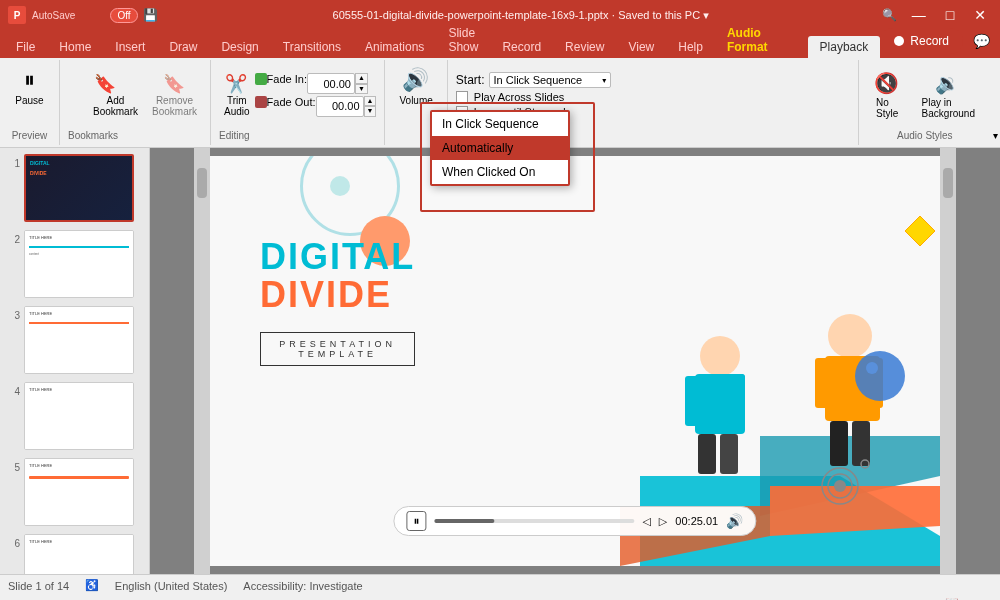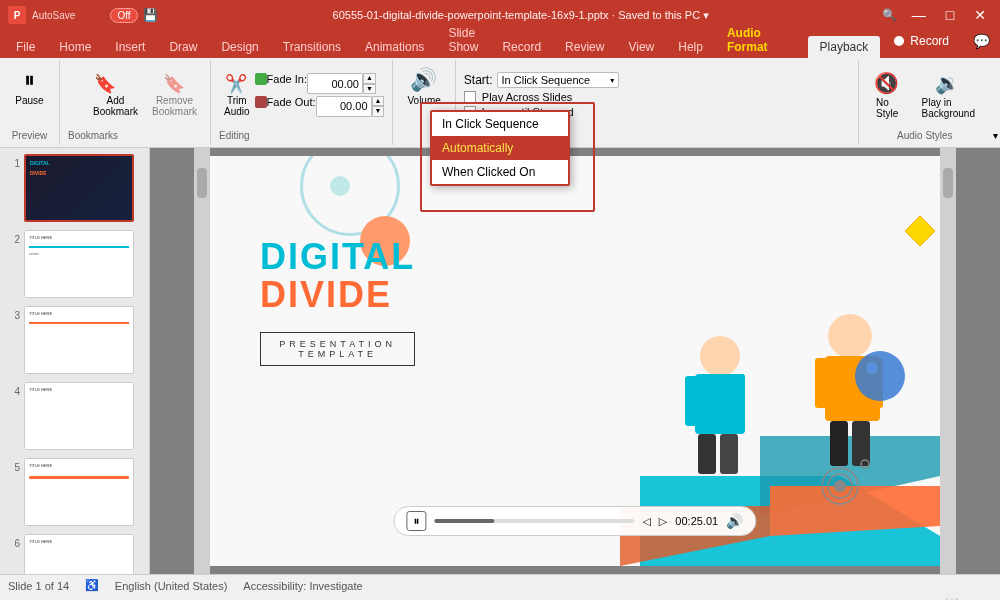--- a/index.html
+++ b/index.html
@@ -80,21 +80,21 @@
     .bookmarks-group { display: flex; flex-direction: column; padding: 4px 8px; border-right: 1px solid #d0d0d0; }
     .bookmarks-btns { display: flex; gap: 4px; flex: 1; align-items: center; }
     .small-btn { display: flex; flex-direction: column; align-items: center; cursor: pointer; padding: 3px 5px; border-radius: 3px; font-size: 10px; }
     .small-btn .icon { font-size: 18px; color: #555; }
 
     
     .editing-group { display: flex; flex-direction: column; padding: 4px 8px; border-right: 1px solid #d0d0d0; }
     .editing-content { display: flex; align-items: center; flex: 1; }
     .fade-section { display: flex; flex-direction: column; gap: 2px; }
     .fade-row { display: flex; font-size: 11px; }
-    .fade-input { width: 56px; border: 1px solid #bbb; border-radius: 2px; padding: 1px 3px; font-size: 11px; text-align: right; }
+    .fade-input { width: 48px; border: 1px solid #bbb; border-radius: 2px; padding: 1px 3px; font-size: 11px; text-align: right; }
     .spinner-btns { display: flex; flex-direction: column; }
     .spin-btn { font-size: 7px; border: 1px solid #bbb; background: #f5f5f5; cursor: pointer; padding: 0 2px; line-height: 1.2; }
 
     
     .playback-opts { display: flex; flex-direction: column; padding: 4px 8px; border-right: 1px solid #d0d0d0; flex: 1; }
     .playback-opts-content { display: flex; flex-direction: column; gap: 3px; flex: 1; justify-content: center; }
     .playback-row { display: flex; align-items: center; gap: 6px; font-size: 11px; }
     .check-box { width: 12px; height: 12px; border: 1px solid #999; background: white; display: inline-block; }
     .dropdown-row { display: flex; align-items: center; gap: 4px; }
     .dropdown { border: 1px solid #bbb; border-radius: 2px; background: white; padding: 1px 4px; font-size: 11px; cursor: pointer; display: flex; align-items: center; gap: 20px; }
@@ -110,21 +110,21 @@
       border-radius: 2px;
       z-index: 100;
       min-width: 140px;
       box-shadow: 2px 2px 8px rgba(0,0,0,0.3);
     }
     .dropdown-popup-item {
       padding: 5px 10px;
       font-size: 12px;
       cursor: pointer;
     }
-    .dropdown-popup-item.selected { background: #c0392b; color: #fde047; }
+    .dropdown-popup-item.selected { background: #c0392b; color: #000000; }
 
     
     .options-section { display: flex; flex-direction: column; padding: 4px 8px; border-right: 1px solid #d0d0d0; justify-content: center; gap: 6px; }
     .opt-row { display: flex; align-items: center; gap: 6px; font-size: 11px; }
 
     
     .audio-styles { display: flex; flex-direction: column; padding: 4px 8px; align-items: center; }
     .audio-styles-content { display: flex; gap: 6px; align-items: center; flex: 1; }
     .style-btn { display: flex; flex-direction: column; align-items: center; cursor: pointer; padding: 4px 8px; border-radius: 3px; font-size: 10px; gap: 2px; }
     .style-btn .icon { font-size: 20px; }

